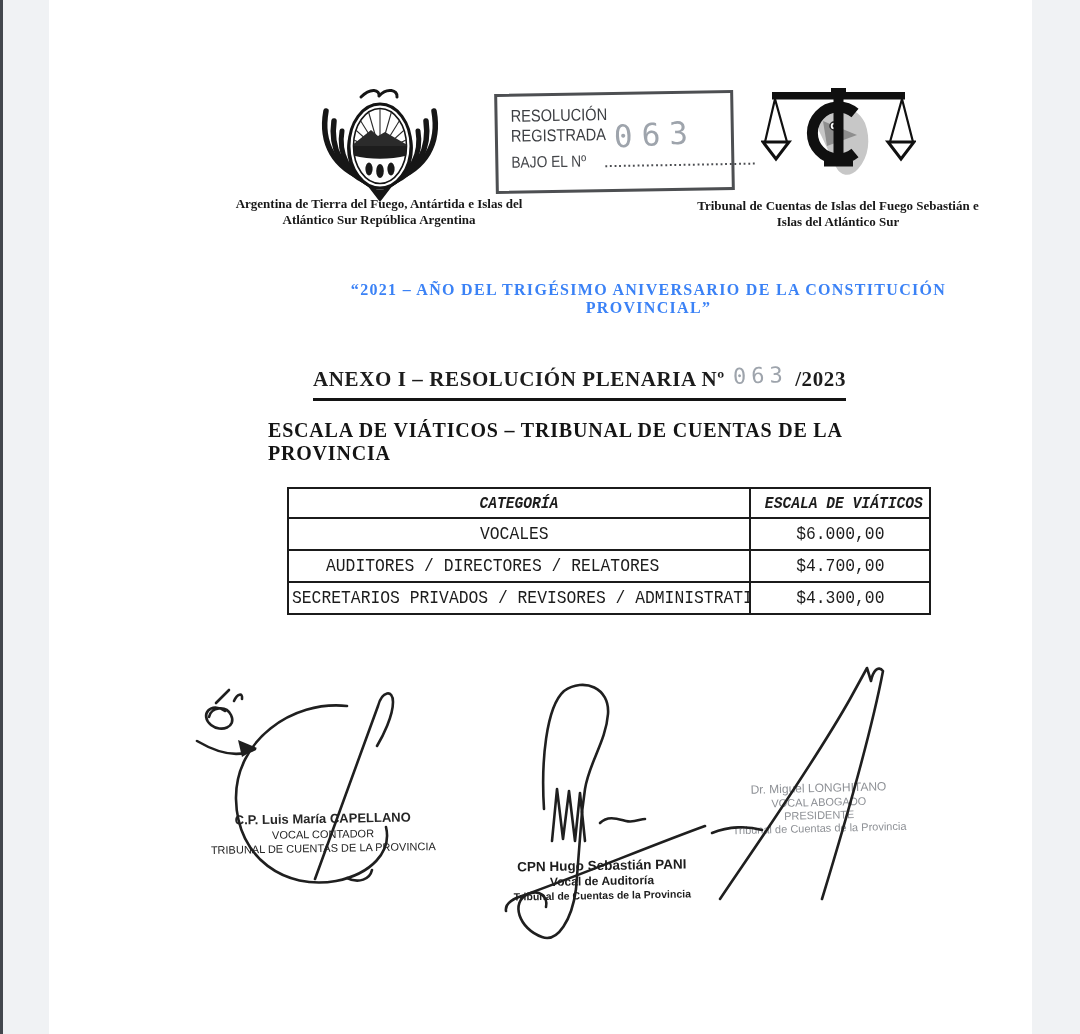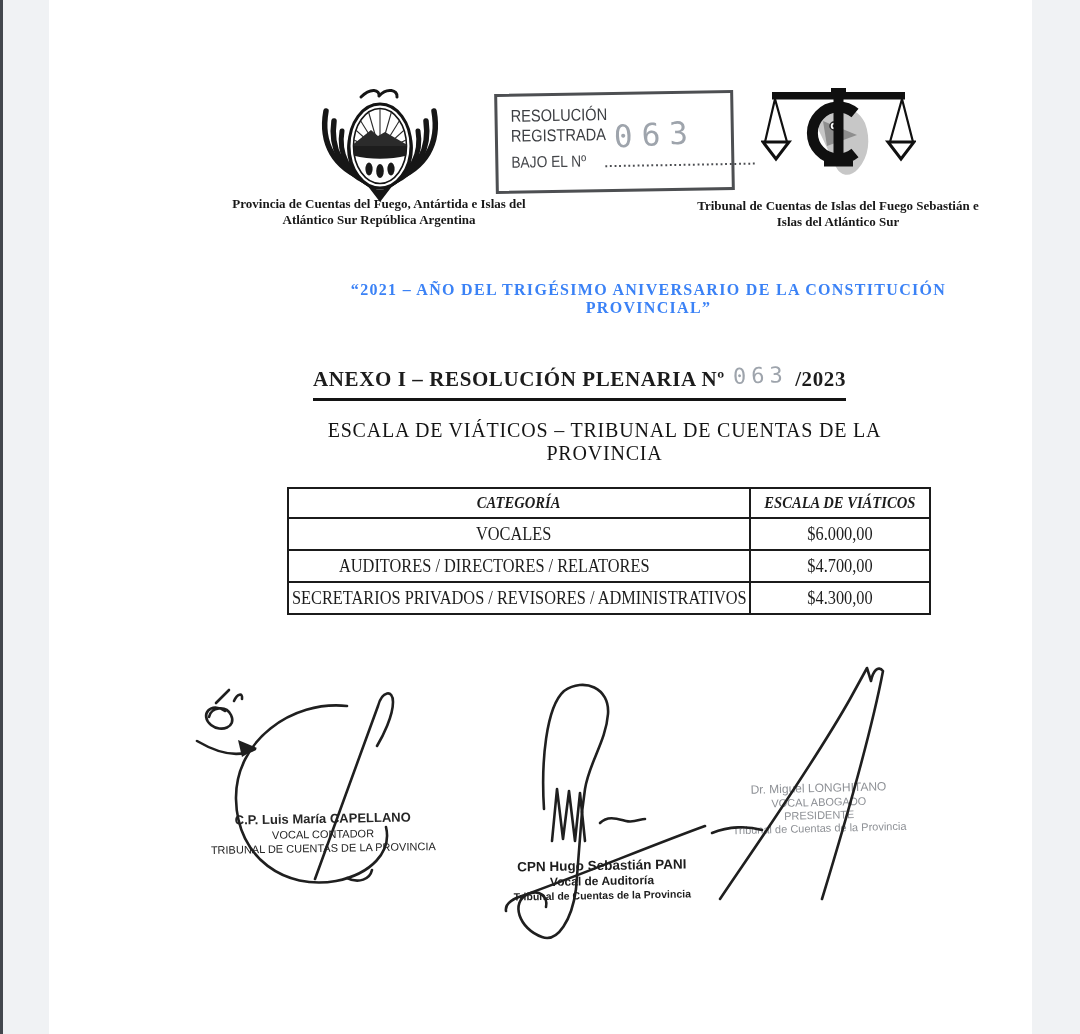--- a/index.html
+++ b/index.html
@@ -39,27 +39,27 @@
   
   .motto{left:284px;top:269px;width:631px;text-align:center;font-weight:bold;
     font-size:16px;letter-spacing:1.3px;color:#3b82f6;margin-top:12px;}
   .title{
     left:264px;top:334px;width:533px;height:32px;
     border-bottom:3px solid #141414;display:flex;align-items:baseline;
     justify-content:space-between;font-weight:bold;font-size:21px;letter-spacing:.6px;margin-top:32px;
   }
   .title .num{display:inline-block;font-weight:normal;font-size:22px;letter-spacing:5px;
     transform:translateY(-3px) rotate(-2deg);}
-  .subtitle{left:219px;top:419px;width:673px;text-align:center;font-weight:normal;
+  .subtitle{left:219px;top:419px;width:673px;font-weight:bold;
     font-size:20px;letter-spacing:.8px;color:#141414;}
 
   
   .tablewrap{left:238px;top:487px;}
   table.viaticos{border-collapse:collapse;table-layout:fixed;width:642px;
-    font-family:Liberation Serif, serif;}
+    font-family:Liberation Mono, monospace;}
   table.viaticos th, table.viaticos td{border:2.5px solid #1b1b1b;overflow:hidden;white-space:nowrap;}
   table.viaticos th{height:26px;font-style:italic;font-weight:bold;font-size:17px;text-align:center;}
   table.viaticos td{height:28px;font-size:19px;}
   td.cat{text-align:center;padding-left:3px;}
   td.amt{text-align:center;}
   .nw{display:inline-block;transform:scaleX(.86);}
   .nw-l{transform-origin:left center;}
   .nw-c{transform-origin:center center;}
 
   
@@ -123,21 +123,21 @@
       <path d="M46,62 L66,46 L73,52 L80,48 L104,62 Z" fill="#2b2b2b"></path>
       <path d="M46,62 h58 v9 c-19,5 -39,5 -58,0 Z" fill="#1d1d1d"></path>
       <ellipse cx="64" cy="85" rx="3.6" ry="6.5" fill="#1a1a1a"></ellipse>
       <ellipse cx="75" cy="87" rx="3.8" ry="7" fill="#1a1a1a"></ellipse>
       <ellipse cx="86" cy="85" rx="3.6" ry="6.5" fill="#1a1a1a"></ellipse>
     </g>
     <path d="M62,101 L75,118 L88,101 C79,107 71,107 62,101 Z" fill="#161616"></path>
   </svg>
 
   <div class="abs caption" style="left:180px;top:196px;width:300px">
-    <span class="ln">Provincia de Cuentas del Fuego, Antártida</span>
+    <span class="ln">Argentina de Tierra del Fuego, Antártida</span>
     <span class="ln">e Islas del Atlántico Sur</span>
     <span class="ln">República Argentina</span>
   </div>
 
   <div class="abs stampbox">
     <span class="l1 nw nw-l">RESOLUCIÓN REGISTRADA</span>
     <span class="l2 nw nw-l">BAJO EL Nº</span>
     <span class="dots">.................................</span>
     <span class="stamp-num">063</span>
   </div>

